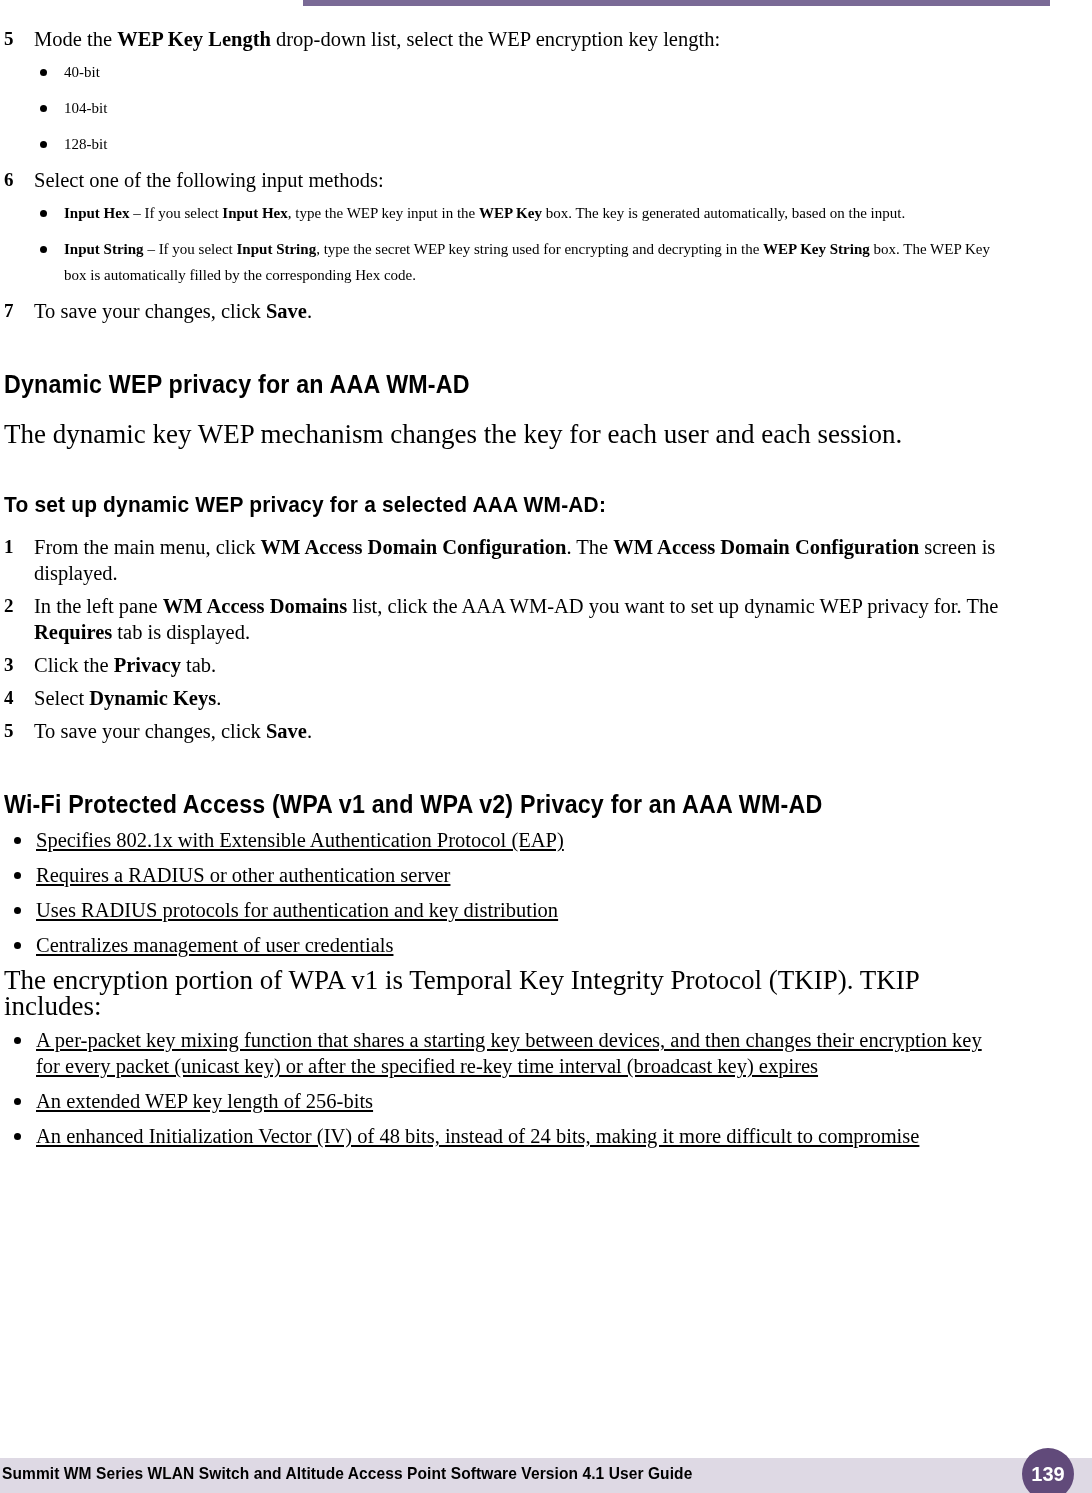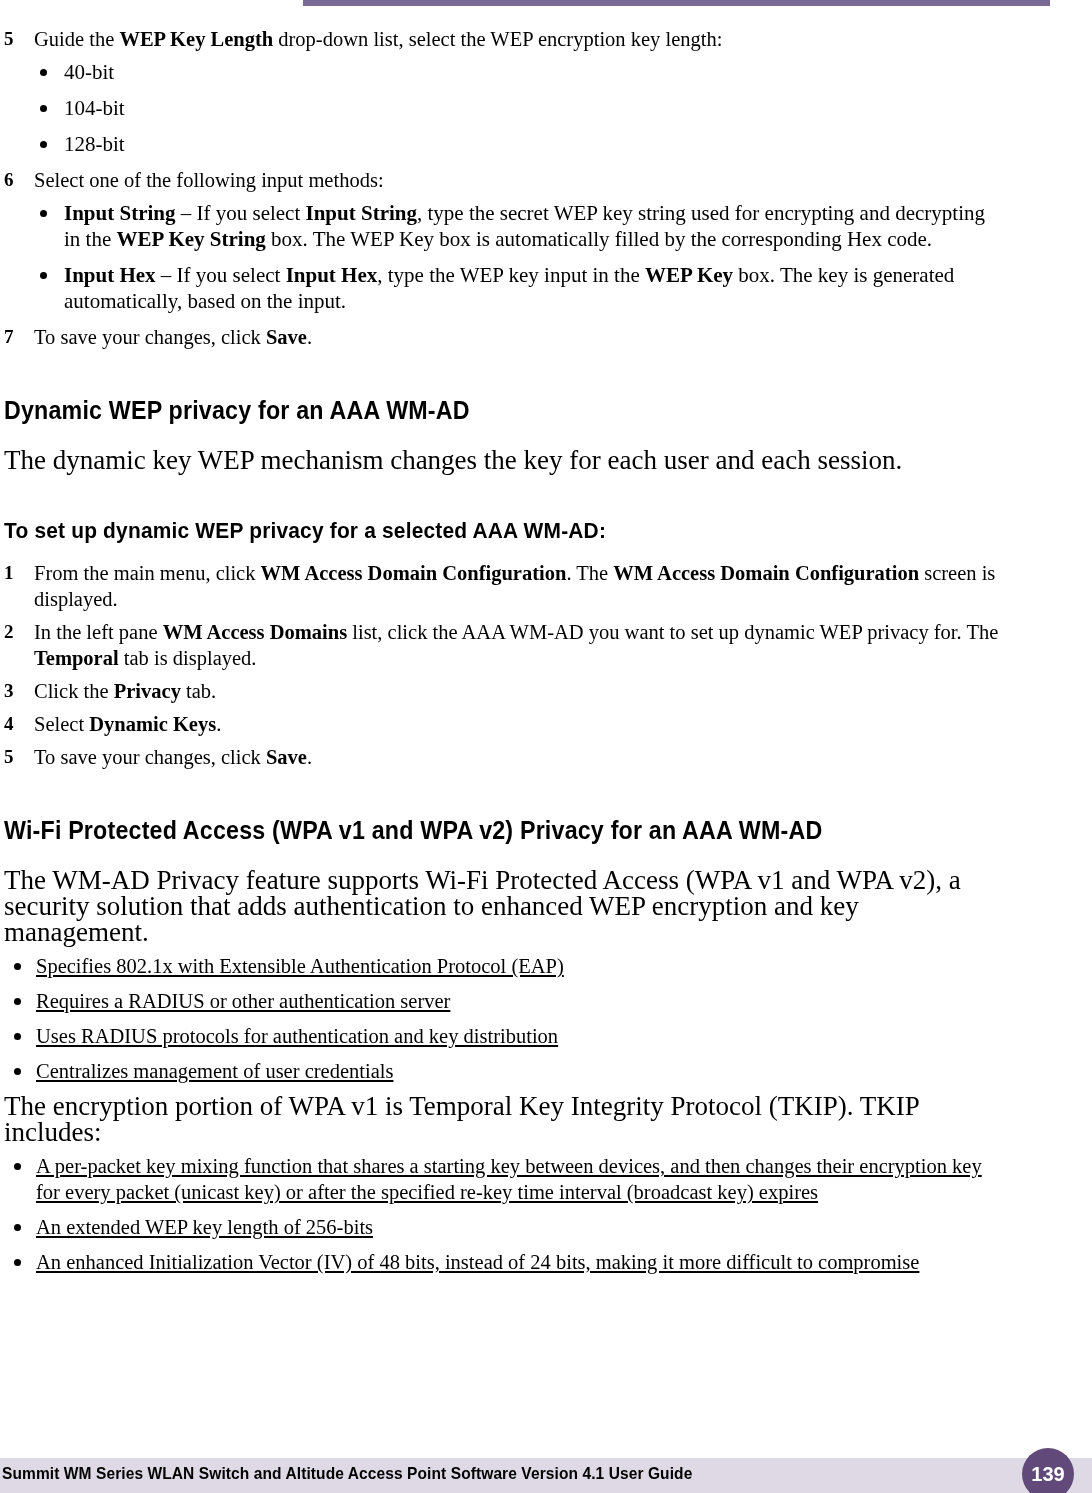--- a/index.html
+++ b/index.html
@@ -56,21 +56,21 @@
   
   .sub-bullets {
     margin: 6px 0 8px 0;
     padding: 0;
     list-style: none;
   }
   .sub-bullets > li {
     position: relative;
     padding-left: 60px;
     margin-bottom: 10px;
-    font-size: 21px;
+    font-size: 15px;
     line-height: 26px;
   }
   .sub-bullets > li::before {
     content: "";
     position: absolute;
     left: 36px;
     top: 10px;
     width: 7px;
     height: 7px;
     border-radius: 50%;
@@ -174,37 +174,37 @@
 </style>
 </head>
 <body>
 
 <div class="top-rule"></div>
 
 <div class="page-body">
 
   <div class="num-item">
     <span class="num">5</span>
-    <span class="txt"><span>Guide the </span><b>WEP Key Length</b><span> drop-down list, select the WEP encryption key length:</span></span>
+    <span class="txt"><span>Mode the </span><b>WEP Key Length</b><span> drop-down list, select the WEP encryption key length:</span></span>
   </div>
 
   <ul class="sub-bullets">
     <li><span>40-bit</span></li>
     <li><span>104-bit</span></li>
     <li><span>128-bit</span></li>
   </ul>
 
   <div class="num-item">
     <span class="num">6</span>
     <span class="txt">Select one of the following input methods:</span>
   </div>
 
   <ul class="sub-bullets">
+    <li><b>Input Hex</b><span> – If you select </span><b>Input Hex</b><span>, type the WEP key input in the </span><b>WEP Key</b><span> box. The key is generated automatically, based on the input.</span></li>
     <li><b>Input String</b><span> – If you select </span><b>Input String</b><span>, type the secret WEP key string used for encrypting and decrypting in the </span><b>WEP Key String</b><span> box. The WEP Key box is automatically filled by the corresponding Hex code.</span></li>
-    <li><b>Input Hex</b><span> – If you select </span><b>Input Hex</b><span>, type the WEP key input in the </span><b>WEP Key</b><span> box. The key is generated automatically, based on the input.</span></li>
   </ul>
 
   <div class="num-item">
     <span class="num">7</span>
     <span class="txt"><span>To save your changes, click </span><b>Save</b><span>.</span></span>
   </div>
 
   <h1 class="head1">Dynamic WEP privacy for an AAA WM-AD</h1>
   <p class="body">The dynamic key WEP mechanism changes the key for each user and each session.</p>
 
@@ -212,41 +212,40 @@
 
   <div class="sp-md"></div>
 
   <div class="num-item">
     <span class="num">1</span>
     <span class="txt"><span>From the main menu, click </span><b>WM Access Domain Configuration</b><span>. The </span><b>WM Access Domain Configuration</b><span> screen is displayed.</span></span>
   </div>
 
   <div class="num-item">
     <span class="num">2</span>
-    <span class="txt"><span>In the left pane </span><b>WM Access Domains</b><span> list, click the AAA WM-AD you want to set up dynamic WEP privacy for. The </span><b>Temporal</b><span> tab is displayed.</span></span>
+    <span class="txt"><span>In the left pane </span><b>WM Access Domains</b><span> list, click the AAA WM-AD you want to set up dynamic WEP privacy for. The </span><b>Requires</b><span> tab is displayed.</span></span>
   </div>
 
   <div class="num-item">
     <span class="num">3</span>
     <span class="txt"><span>Click the </span><b>Privacy</b><span> tab.</span></span>
   </div>
 
   <div class="num-item">
     <span class="num">4</span>
     <span class="txt"><span>Select </span><b>Dynamic Keys</b><span>.</span></span>
   </div>
 
   <div class="num-item">
     <span class="num">5</span>
     <span class="txt"><span>To save your changes, click </span><b>Save</b><span>.</span></span>
   </div>
 
   <h1 class="head1">Wi-Fi Protected Access (WPA v1 and WPA v2) Privacy for an AAA WM-AD</h1>
 
-  <p class="body">The WM-AD Privacy feature supports Wi-Fi Protected Access (WPA v1 and WPA v2), a security solution that adds authentication to enhanced WEP encryption and key management.</p>
 
   <div class="sp-sm"></div>
 
   <ul class="flush-bullets">
     <li><span>Specifies 802.1x with Extensible Authentication Protocol (EAP)</span></li>
     <li><span>Requires a RADIUS or other authentication server</span></li>
     <li><span>Uses RADIUS protocols for authentication and key distribution</span></li>
     <li><span>Centralizes management of user credentials</span></li>
   </ul>
 

